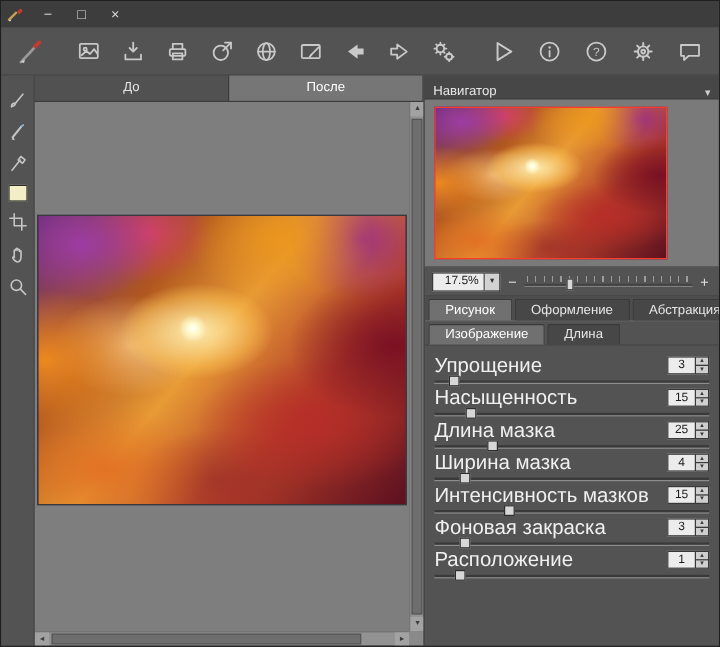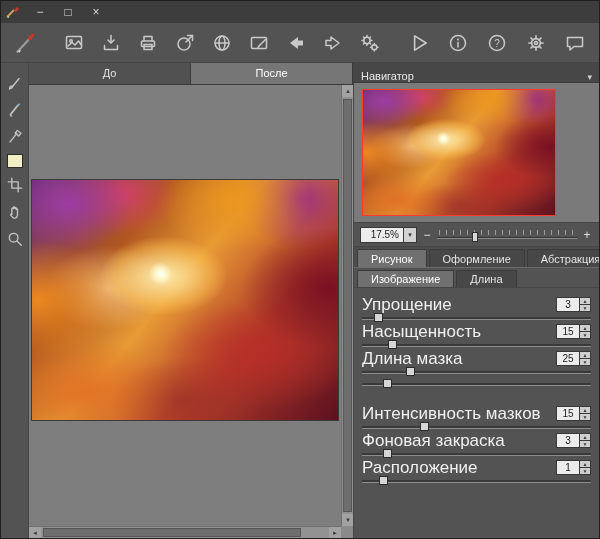--- a/index.html
+++ b/index.html
@@ -362,20 +362,30 @@
         </span>
       </span>
     </div>
     <div class="p-slider">
       <span class="p-track"></span>
       <span class="p-thumb" style="left: 21%;"></span>
     </div>
   </div>
 
   <div class="param">
+    <div class="p-top">
+      <span class="p-label">Ширина мазка</span>
+      <span class="spin">
+        <span class="spin-val">4</span>
+        <span class="spin-btns">
+          <span class="spin-b up">▲</span>
+          <span class="spin-b">▼</span>
+        </span>
+      </span>
+    </div>
     <div class="p-slider">
       <span class="p-track"></span>
       <span class="p-thumb" style="left: 11%;"></span>
     </div>
   </div>
 
   <div class="param">
     <div class="p-top">
       <span class="p-label">Интенсивность мазков</span>
       <span class="spin">

